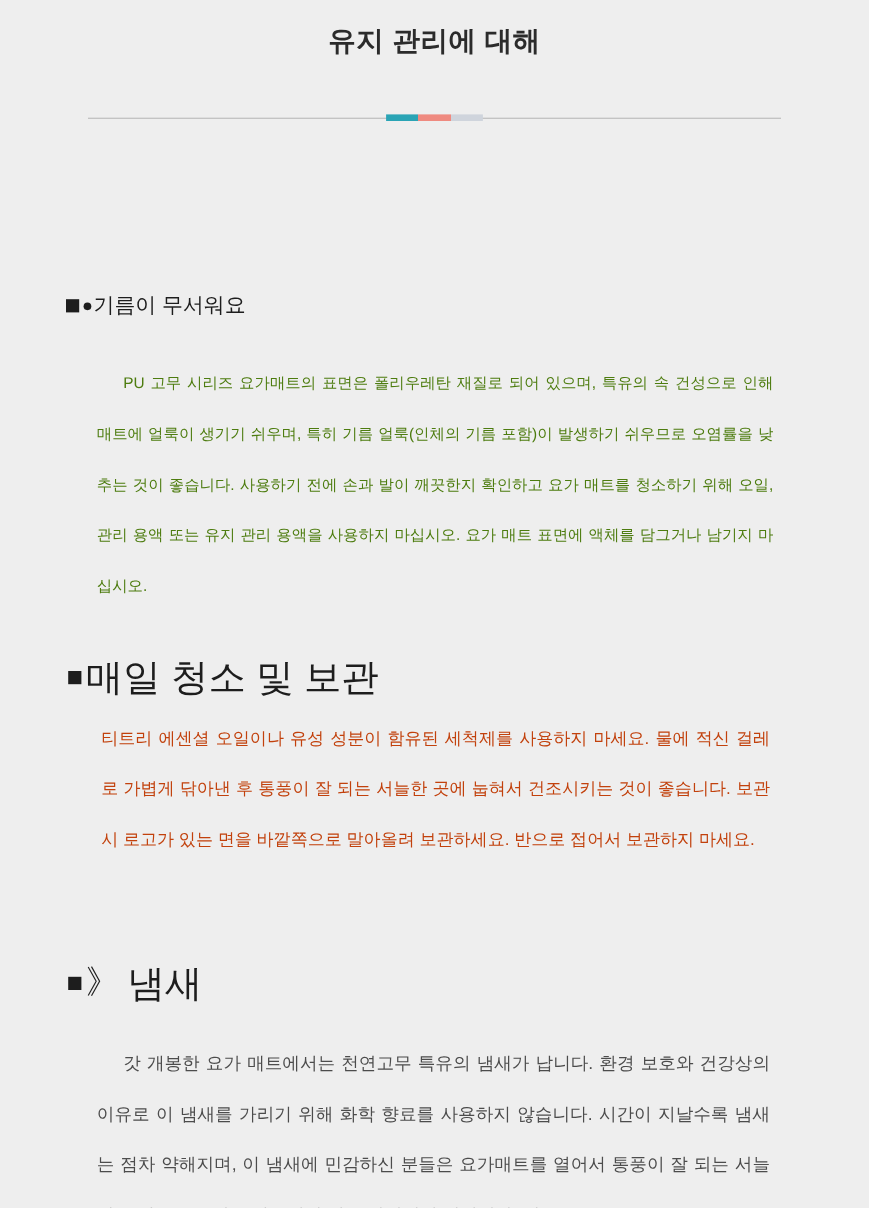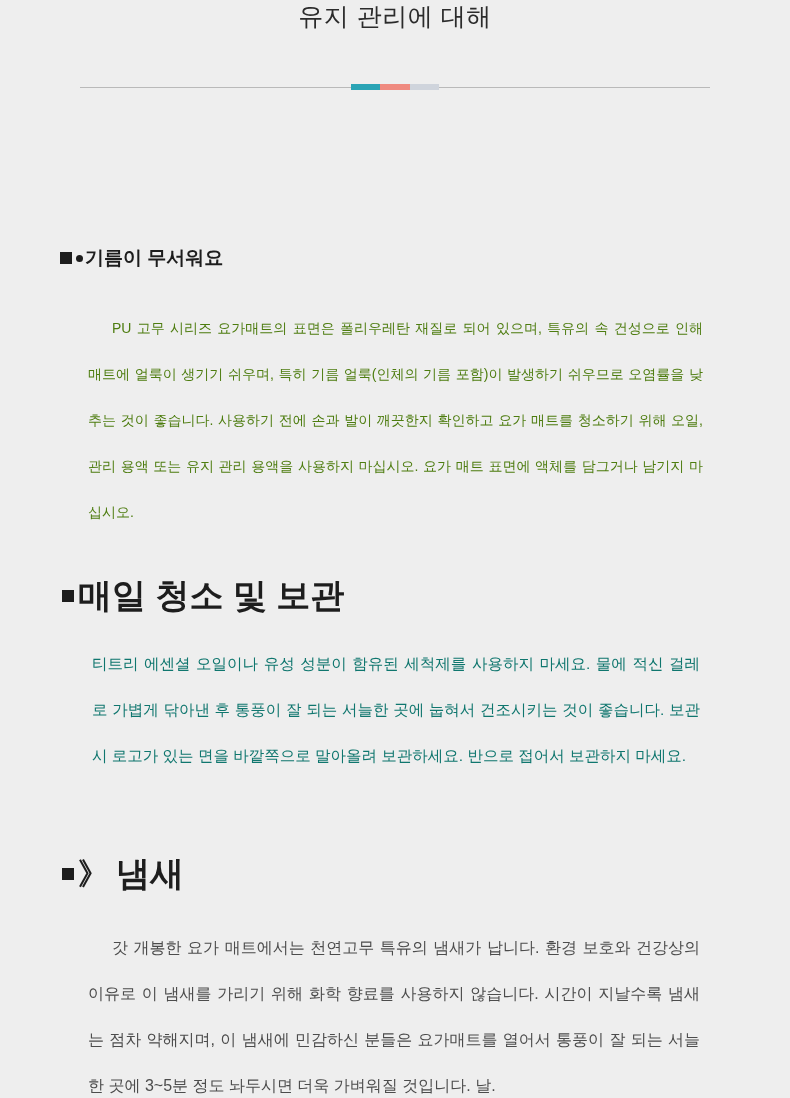--- a/index.html
+++ b/index.html
@@ -16,23 +16,24 @@
   }
   .page {
     position: relative;
     width: 790px;
     height: 1098px;
     box-sizing: border-box;
   }
   .doc-title {
     text-align: center;
     font-size: 25px;
-    font-weight: 400;
+    font-weight: 700;
     color: #2b2b2b;
     letter-spacing: 0.5px;
+    padding-top: 20px;
   }
   .divider-wrap {
     position: relative;
     width: 630px;
     margin: 50px auto 0 auto;
     height: 10px;
   }
   .divider-line {
     position: absolute;
     left: 0;
@@ -59,21 +60,21 @@
   .accent-b { background: #ef8a80; }
   .accent-c { background: #cfd4dc; }
 
   .section {
     position: relative;
   }
   .sec-heading {
     display: flex;
     align-items: center;
     color: #1d1d1d;
-    font-weight: 700;
+    font-weight: 400;
   }
   .bullet-sq {
     display: inline-block;
     width: 12px;
     height: 12px;
     background: #1d1d1d;
     margin-right: 4px;
     flex: 0 0 auto;
   }
   .bullet-dot {
@@ -114,25 +115,25 @@
   
   #sec-clean .sec-heading {
     position: absolute;
     left: 62px;
     top: 480px;
     font-size: 34px;
   }
   #sec-clean .body {
     position: absolute;
     left: 92px;
-    top: 548px;
+    top: 536px;
     width: 608px;
     font-size: 15.5px;
     line-height: 46px;
-    color: #0f766e;
+    color: #c2410c;
     text-align: justify;
   }
 
   
   #sec-smell .sec-heading {
     position: absolute;
     left: 62px;
     top: 758px;
     font-size: 34px;
   }

